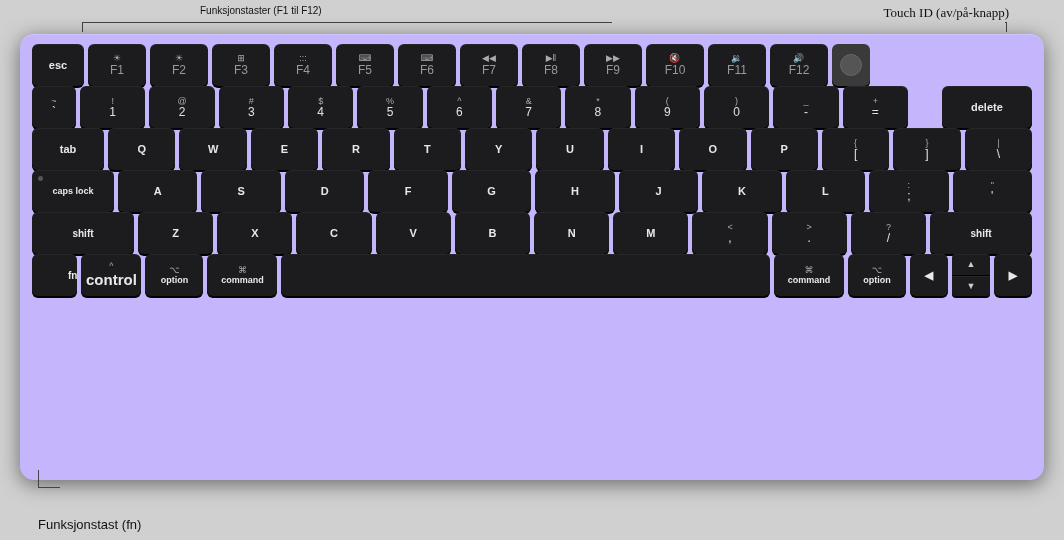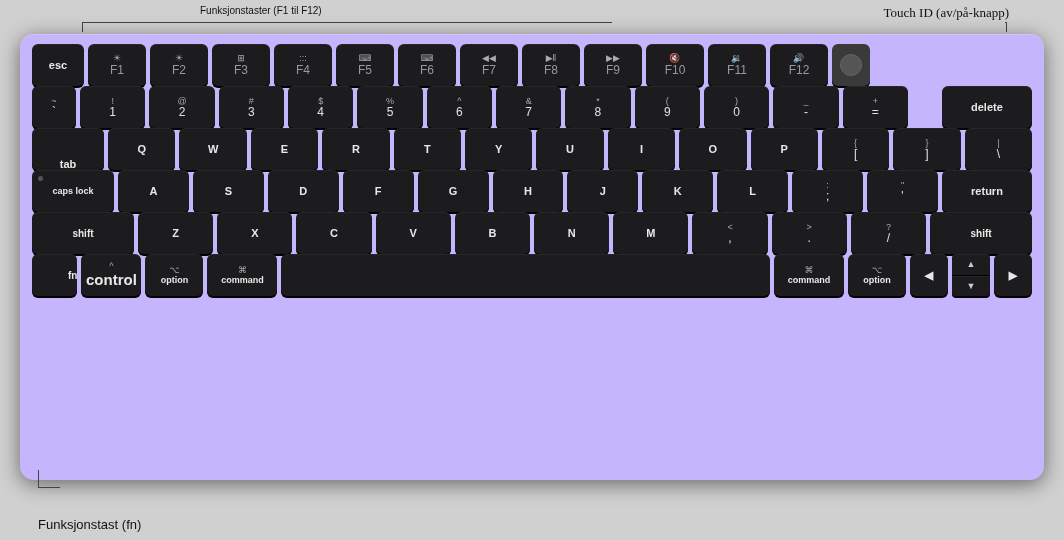--- a/index.html
+++ b/index.html
@@ -66,21 +66,21 @@
     .key .symbol-main {
       font-size: 12px;
       color: #e0e0e0;
       line-height: 1;
     }
 
     
     .key-esc { flex: 0 0 52px; }
     .key-fn-row { flex: 0 0 58px; min-height: 32px; }
 
-    .key-tab { flex: 0 0 72px; justify-content: flex-end; }
+    .key-tab { flex: 0 0 72px; }
     .key-caps { flex: 0 0 82px; }
     .key-shift-l { flex: 0 0 102px; }
     .key-shift-r { flex: 0 0 102px; }
     .key-return { flex: 0 0 90px; font-size: 10px; }
     .key-delete { flex: 0 0 90px; margin-left: 30px; }
     .key-fn { flex: 0 0 42px; padding-left: 36px; }
     .key-control { flex: 0 0 60px; }
     .key-opt { flex: 0 0 58px; }
     .key-cmd { flex: 0 0 70px; }
     .key-space { flex: 1; }
@@ -341,23 +341,20 @@
         <span class="main-label">L</span>
       </div>
     <div class="key">
         <span class="symbol-top">:</span>
         <span class="symbol-main">;</span>
       </div>
     <div class="key">
         <span class="symbol-top">"</span>
         <span class="symbol-main">'</span>
       </div>
-    <div class="key key-return">
-        <span class="main-label">return</span>
-      </div>
   </div>
 
   <div class="key-row">
     <div class="key key-shift-l">
         <span class="main-label" style="font-size:10px;">shift</span>
       </div>
     <div class="key">
         <span class="main-label">Z</span>
       </div>
     <div class="key">

